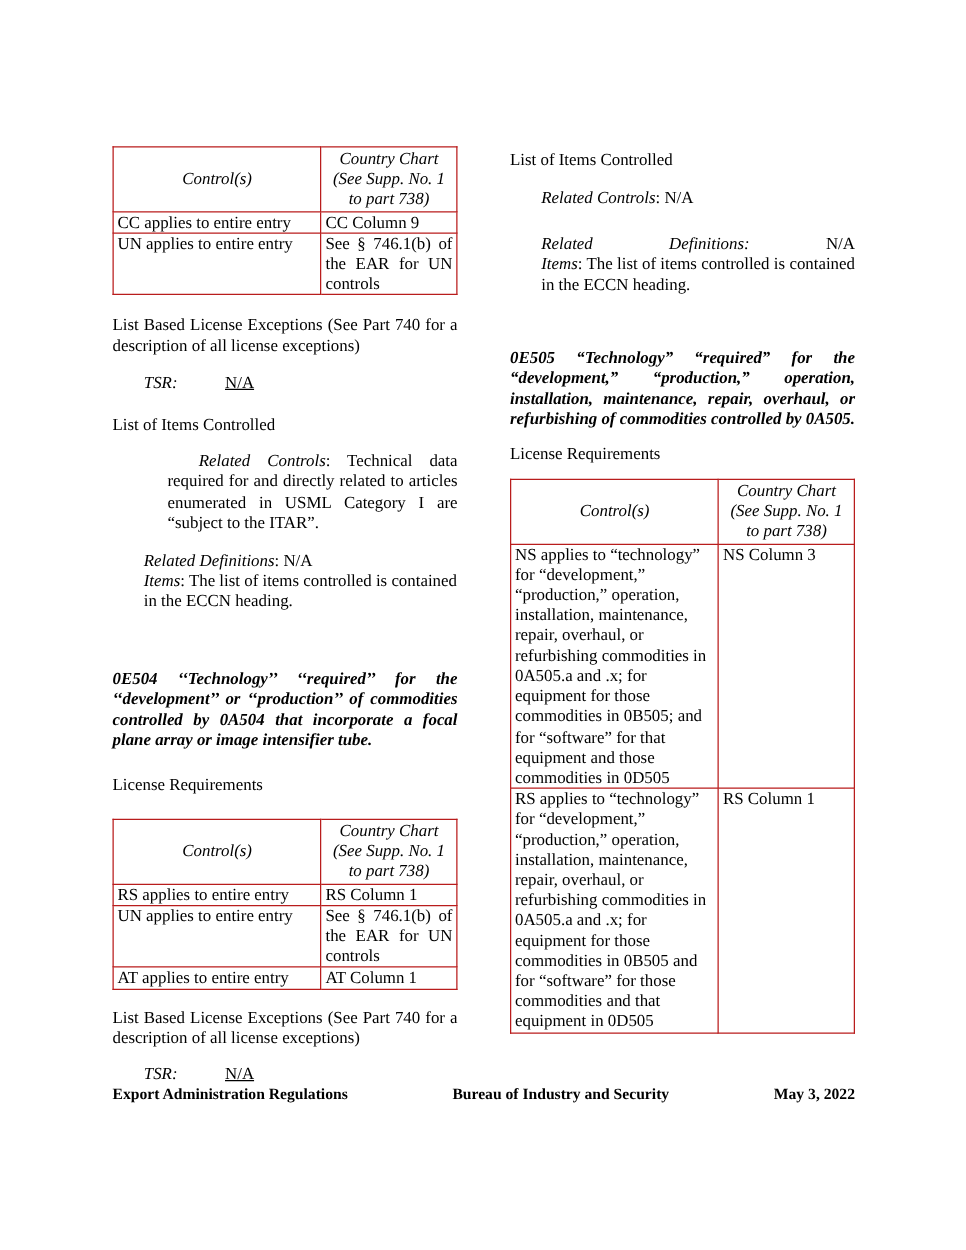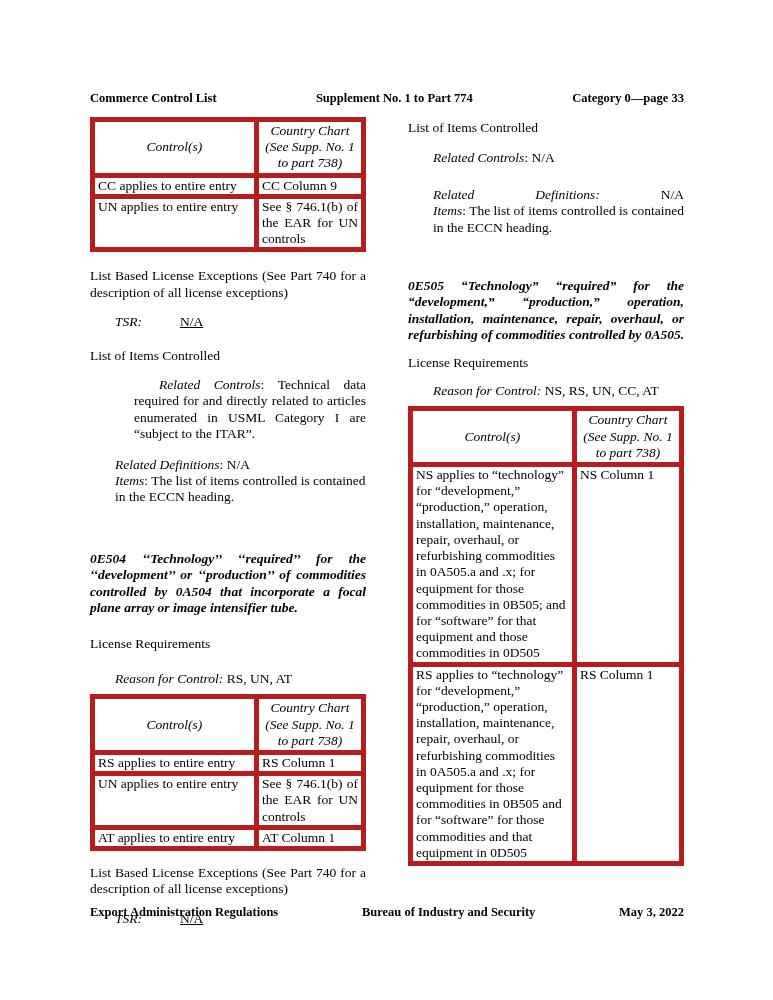--- a/index.html
+++ b/index.html
@@ -18,39 +18,39 @@
     position: absolute;
     left: 90px;
     width: 594px;
     display: flex;
     justify-content: space-between;
     font-weight: bold;
     font-size: 12.5px;
     line-height: 15px;
   }
   .running-header { top: 91px; }
-  .running-footer { top: 905px; }
+  .running-footer { top: 868px; }
 
   .col { position: absolute; top: 117px; width: 276px; }
   .col-left  { left: 90px; }
   .col-right { left: 408px; }
 
   p { margin: 0; }
   .bold { font-weight: normal; }
   .it { font-style: italic; }
 
   .cc-table {
     width: 100%;
     border-collapse: collapse;
     border: 1.5px solid #000;
     font-size: 13.5px;
     line-height: 16.2px;
   }
   .cc-table th, .cc-table td {
-    border: 5px solid #b91c1c;
+    border: 1px solid #b91c1c;
     padding: 0 3px;
     vertical-align: top;
     text-align: left;
     margin-top: 48px;
   }
   .cc-table th {
     font-weight: normal;
     font-style: italic;
     text-align: center;
     vertical-align: middle;
@@ -79,25 +79,20 @@
   .mb19 { margin-bottom: 19px; }
   .mb20 { margin-bottom: 20px; }
   .mb42 { margin-bottom: 42px; }
   .mb45 { margin-bottom: 45px; }
 </style>
 </head>
 <body>
 
 <div class="page">
 
-  <div class="running-header">
-    <span>Commerce Control List</span>
-    <span>Supplement No. 1 to Part 774</span>
-    <span>Category 0—page 33</span>
-  </div>
 
   <div class="col col-left">
 
     <table class="cc-table mb16">
       <colgroup>
           <col class="c1">
           <col class="c2">
         </colgroup>
       <thead>
         <tr>
@@ -127,21 +122,20 @@
 
     <div class="indent-block mb45">
       <div><span class="it">Related Definitions</span><span>: N/A</span></div>
       <div><span class="it">Items</span><span>: The list of items controlled is contained in the ECCN heading.</span></div>
     </div>
 
     <p class="eccn-heading mb19">0E504 ‘‘Technology’’ ‘‘required’’ for the ‘‘development’’ or ‘‘production’’ of commodities controlled by 0A504 that incorporate a focal plane array or image intensifier tube.</p>
 
     <p class="bold mb19">License Requirements</p>
 
-    <p class="reason-line mb7"><span class="it">Reason for Control:</span><span> RS, UN, AT</span></p>
 
     <table class="cc-table mb14">
       <colgroup>
           <col class="c1">
           <col class="c2">
         </colgroup>
       <thead>
         <tr>
           <th>Control(s)</th>
           <th>Country Chart (See Supp. No. 1 to part 738)</th>
@@ -181,37 +175,36 @@
           <span class="it">Definitions:</span>
           <span>N/A</span>
         </div>
       <div class="justify"><span class="it">Items</span><span>: The list of items controlled is contained in the ECCN heading.</span></div>
     </div>
 
     <p class="eccn-heading mb11">0E505 “Technology” “required” for the “development,” “production,” operation, installation, maintenance, repair, overhaul, or refurbishing of commodities controlled by 0A505.</p>
 
     <p class="bold mb12">License Requirements</p>
 
-    <p class="reason-line mb7"><span class="it">Reason for Control:</span><span> NS, RS, UN, CC, AT</span></p>
 
     <table class="cc-table">
       <colgroup>
           <col class="c1">
           <col class="c2">
         </colgroup>
       <thead>
         <tr>
           <th>Control(s)</th>
           <th>Country Chart (See Supp. No. 1 to part 738)</th>
         </tr>
       </thead>
       <tbody>
         <tr>
           <td>NS applies to “technology” for “development,” “production,” operation, installation, maintenance, repair, overhaul, or refurbishing commodities in 0A505.a and .x; for equipment for those commodities in 0B505; and for “software” for that equipment and those commodities in 0D505</td>
-          <td>NS Column 1</td>
+          <td>NS Column 3</td>
         </tr>
         <tr>
           <td>RS applies to “technology” for “development,” “production,” operation, installation, maintenance, repair, overhaul, or refurbishing commodities in 0A505.a and .x; for equipment for those commodities in 0B505 and for “software” for those commodities and that equipment in 0D505</td>
           <td>RS Column 1</td>
         </tr>
       </tbody>
     </table>
 
   </div>
 

